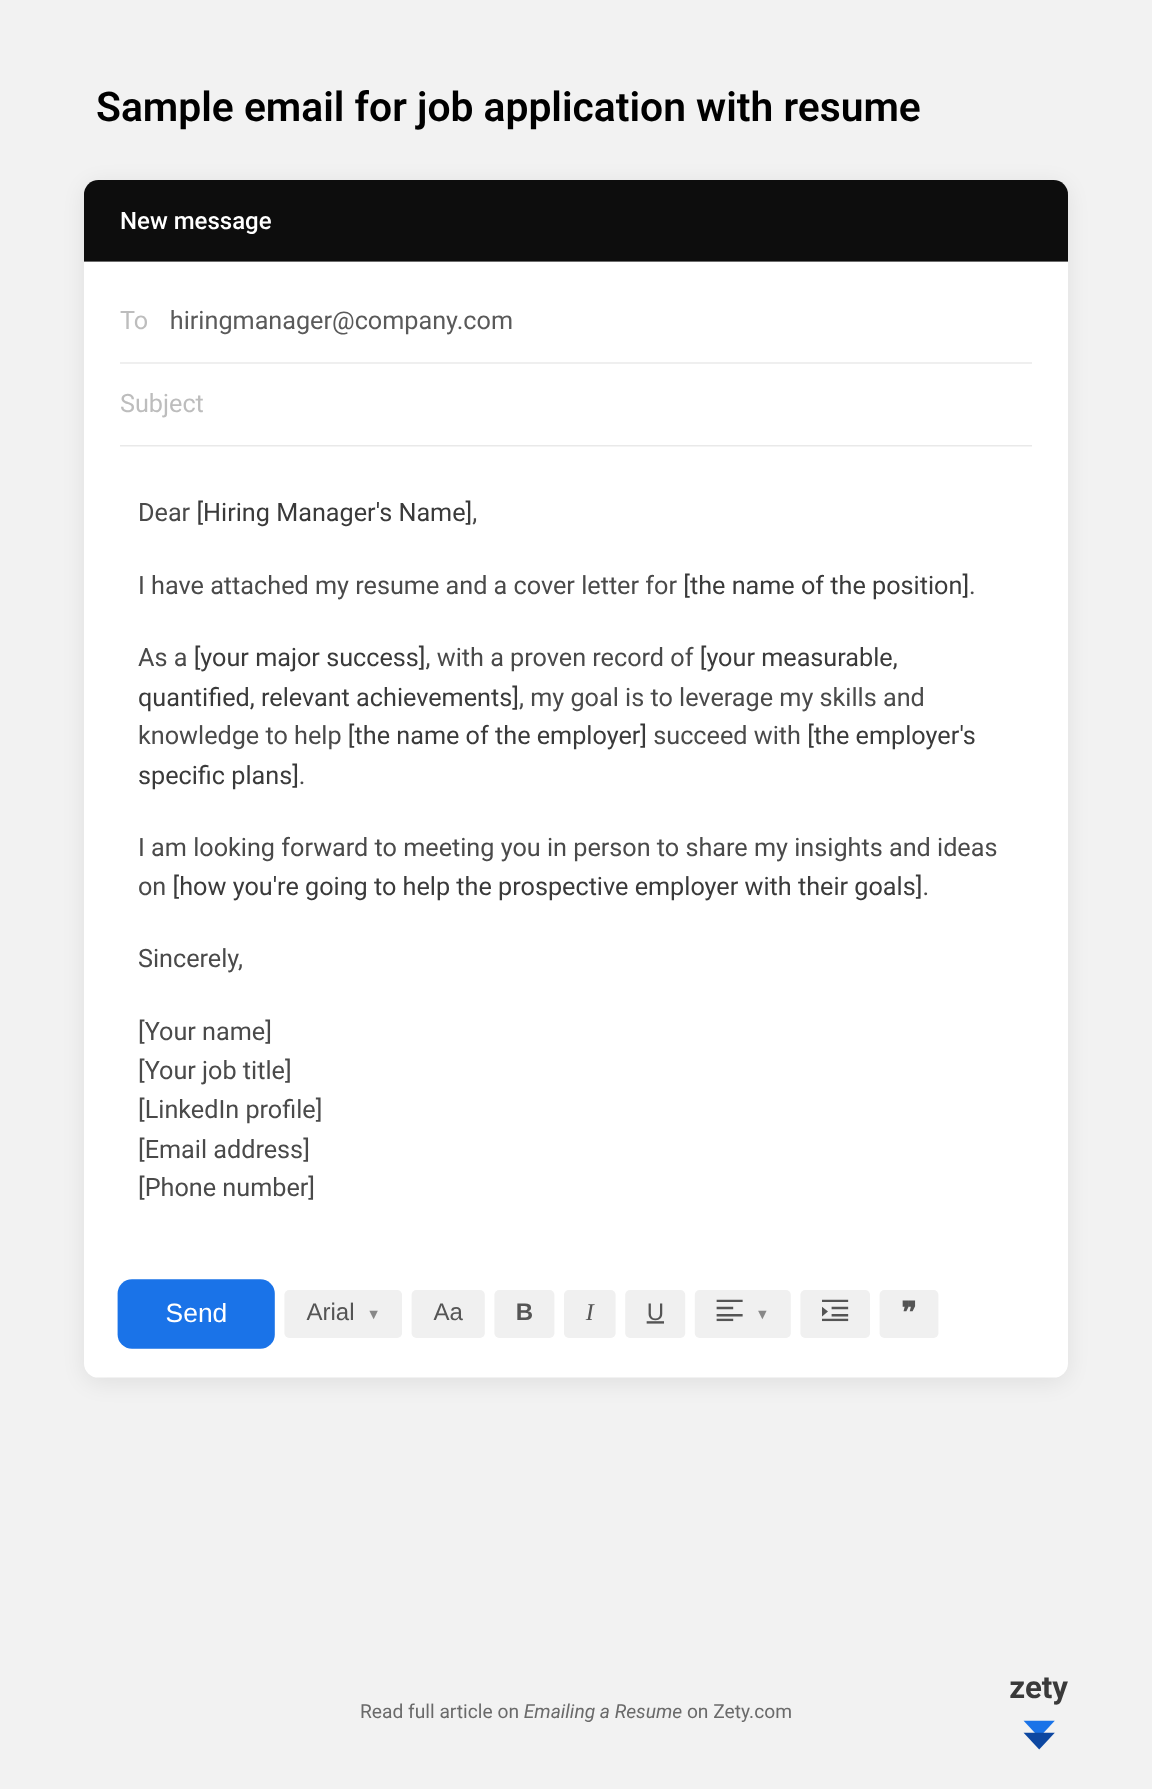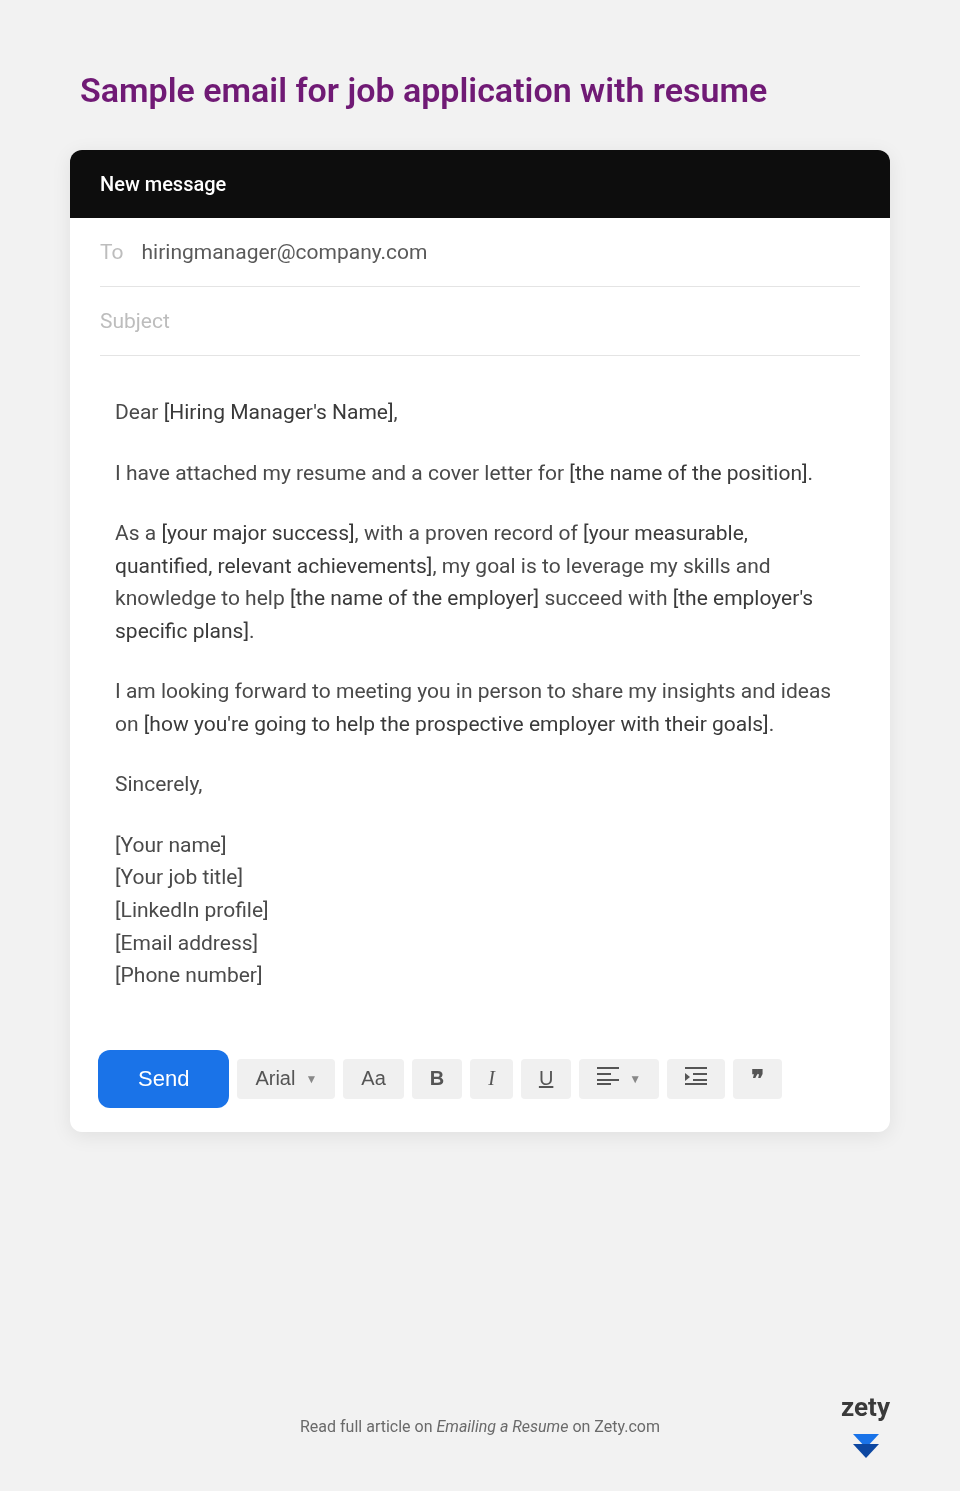--- a/index.html
+++ b/index.html
@@ -6,39 +6,39 @@
 body {
   font-family: -apple-system, BlinkMacSystemFont, "Segoe UI", Roboto, Helvetica, Arial, sans-serif;
   background: #f2f2f2;
   width: 960px;
   height: 1491px;
   position: relative;
 }
 .page-title {
   font-size: 34px;
   font-weight: 600;
-  color: #701a75;
+  color: #000000;
   padding: 70px 80px 40px;
 }
 .compose-window {
   margin: 0 70px;
   background: #fff;
   border-radius: 12px;
   box-shadow: 0 4px 20px rgba(0,0,0,0.08);
   overflow: hidden;
 }
 .compose-header {
   background: #0d0d0d;
   color: #fff;
   padding: 22px 30px;
   font-size: 20px;
   font-weight: 500;
 }
 .compose-body {
-  padding: 0 30px 20px;
+  padding: 16px 30px 20px;
 }
 .field-row {
   display: flex;
   align-items: center;
   border-bottom: 1px solid #e4e4e4;
   padding: 22px 0;
 }
 .field-label {
   color: #bdbdbd;
   font-size: 21px;

